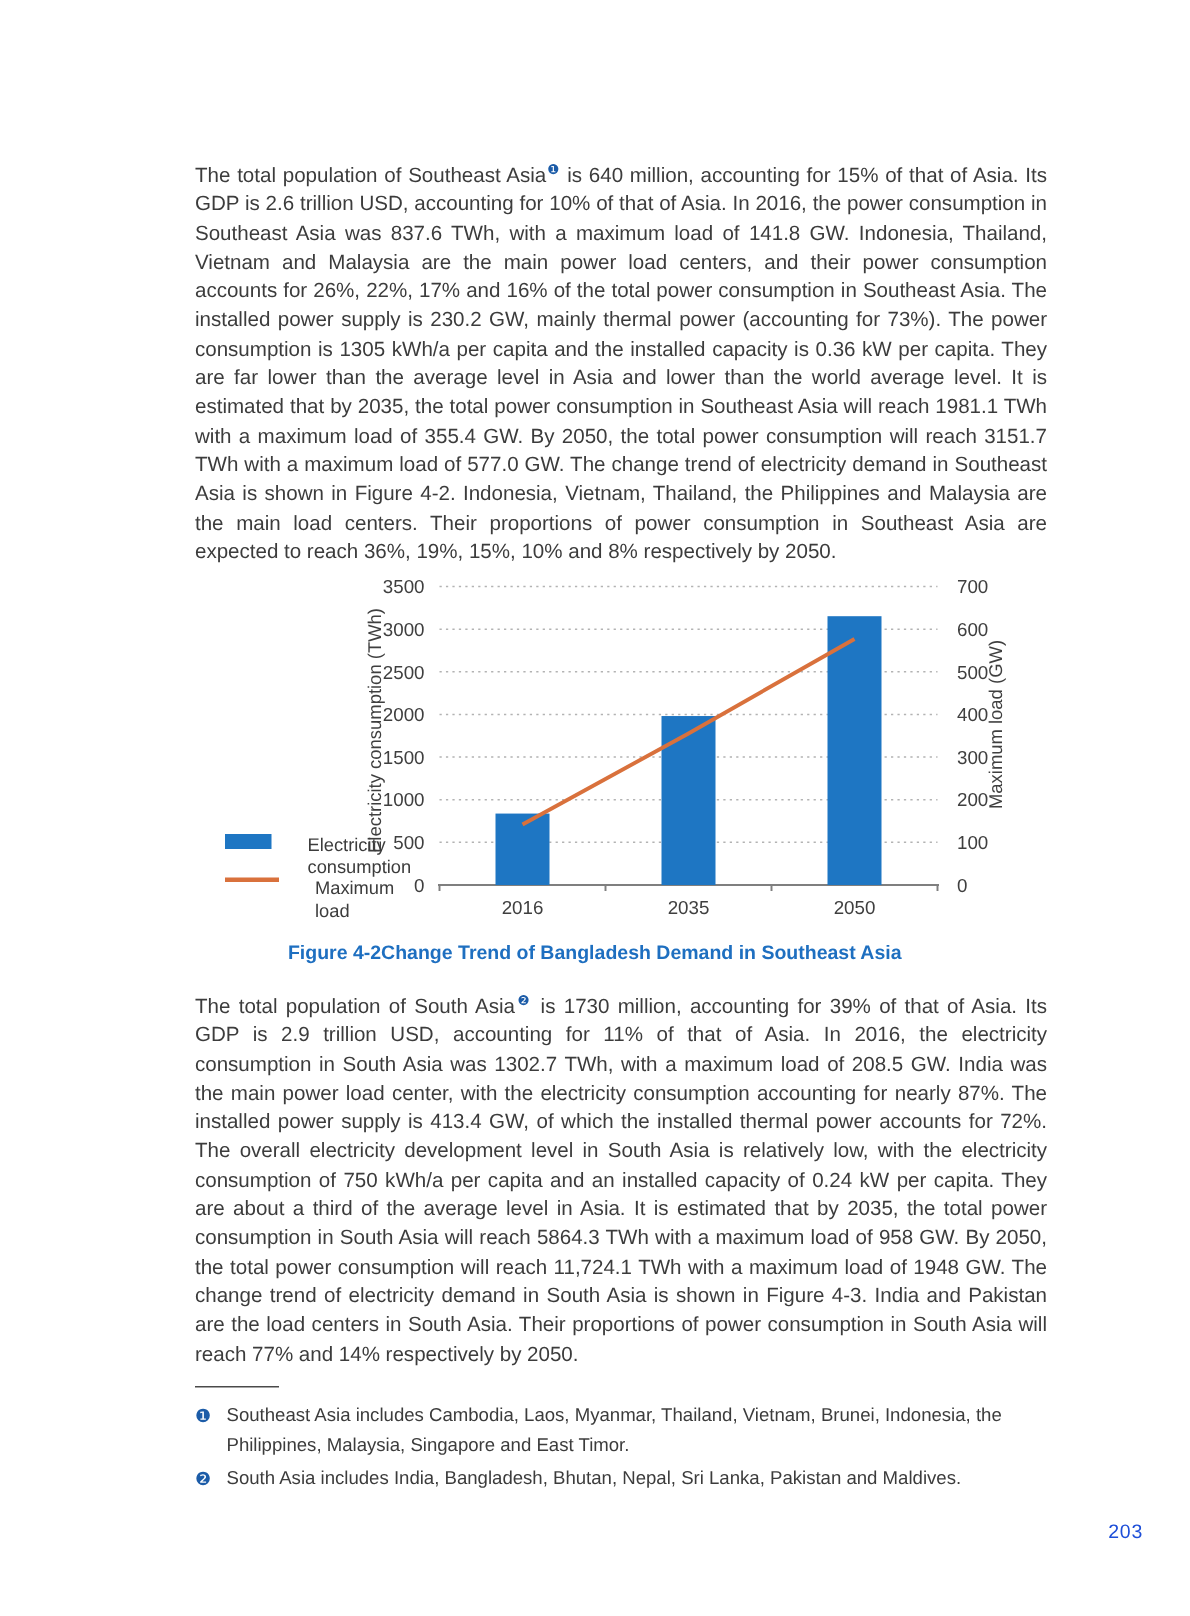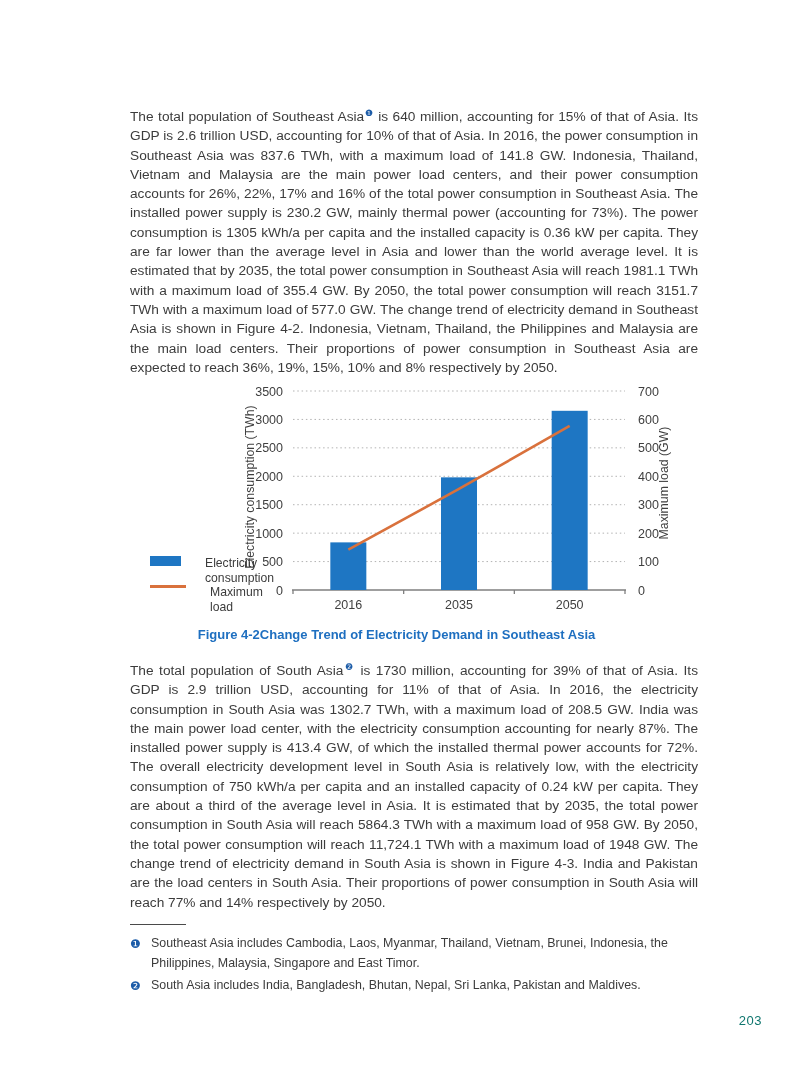--- a/index.html
+++ b/index.html
@@ -37,21 +37,21 @@
   .fn-sep { position:absolute; left:130px; top:924px; width:56px;
             border-top:1.5px solid #4a4a4a; }
   .footnotes { position:absolute; left:130px; top:934px; width:574px; }
   .footnote { display:flex; gap:7px; font-size:12.4px; line-height:19.5px;
               color:#3c3c3c; margin-bottom:3px; }
   .fn-marker { color:#1c5ca8; font-family:"DejaVu Sans", sans-serif;
                font-size:12px; flex:0 0 14px; padding-top:1px; }
   .fn-text { flex:1; }
 
   .page-number { position:absolute; right:31px; top:1013px; font-size:13px;
-                 color:#0f766e; letter-spacing:0.5px;margin-left:19px; }
+                 color:#1d4ed8; letter-spacing:0.5px;margin-left:19px; }
 </style>
 </head>
 <body>
 
 <div class="page">
 
   <p class="para" id="para1"><span>The total population of Southeast Asia</span><span class="fn-ref">❶</span><span> is 640 million, accounting for 15% of that of Asia. Its GDP is 2.6 trillion USD, accounting for 10% of that of Asia. In 2016, the power consumption in Southeast Asia was 837.6 TWh, with a maximum load of 141.8 GW. Indonesia, Thailand, Vietnam and Malaysia are the main power load centers, and their power consumption accounts for 26%, 22%, 17% and 16% of the total power consumption in Southeast Asia. The installed power supply is 230.2 GW, mainly thermal power (accounting for 73%). The power consumption is 1305 kWh/a per capita and the installed capacity is 0.36 kW per capita. They are far lower than the average level in Asia and lower than the world average level. It is estimated that by 2035, the total power consumption in Southeast Asia will reach 1981.1 TWh with a maximum load of 355.4 GW. By 2050, the total power consumption will reach 3151.7 TWh with a maximum load of 577.0 GW. The change trend of electricity demand in Southeast Asia is shown in Figure 4-2. Indonesia, Vietnam, Thailand, the Philippines and Malaysia are the main load centers. Their proportions of power consumption in Southeast Asia are expected to reach 36%, 19%, 15%, 10% and 8% respectively by 2050.</span></p>
 
   <div class="chart-wrap">
     <svg width="620" height="252" viewBox="0 0 620 252">
@@ -99,21 +99,21 @@
         <span class="legend-label">Electricity consumption</span>
       </div>
       <div class="legend-row">
         <span class="swatch-line" style="background: rgb(217, 113, 60);"></span>
         <span class="legend-label">Maximum load</span>
       </div>
     </div>
   </div>
 
   <div class="caption">
-    <span class="cap-label">Figure 4-2</span><span>Change Trend of Electricity Demand in Southeast Asia</span>
+    <span class="cap-label">Figure 4-2</span><span>Change Trend of Bangladesh Demand in Southeast Asia</span>
   </div>
 
   <p class="para" id="para2"><span>The total population of South Asia</span><span class="fn-ref">❷</span><span> is 1730 million, accounting for 39% of that of Asia. Its GDP is 2.9 trillion USD, accounting for 11% of that of Asia. In 2016, the electricity consumption in South Asia was 1302.7 TWh, with a maximum load of 208.5 GW. India was the main power load center, with the electricity consumption accounting for nearly 87%. The installed power supply is 413.4 GW, of which the installed thermal power accounts for 72%. The overall electricity development level in South Asia is relatively low, with the electricity consumption of 750 kWh/a per capita and an installed capacity of 0.24 kW per capita. They are about a third of the average level in Asia. It is estimated that by 2035, the total power consumption in South Asia will reach 5864.3 TWh with a maximum load of 958 GW. By 2050, the total power consumption will reach 11,724.1 TWh with a maximum load of 1948 GW. The change trend of electricity demand in South Asia is shown in Figure 4-3. India and Pakistan are the load centers in South Asia. Their proportions of power consumption in South Asia will reach 77% and 14% respectively by 2050.</span></p>
 
   <div class="fn-sep"></div>
 
   <div class="footnotes">
     <div class="footnote">
       <span class="fn-marker">❶</span>
       <span class="fn-text">Southeast Asia includes Cambodia, Laos, Myanmar, Thailand, Vietnam, Brunei, Indonesia, the Philippines, Malaysia, Singapore and East Timor.</span>

